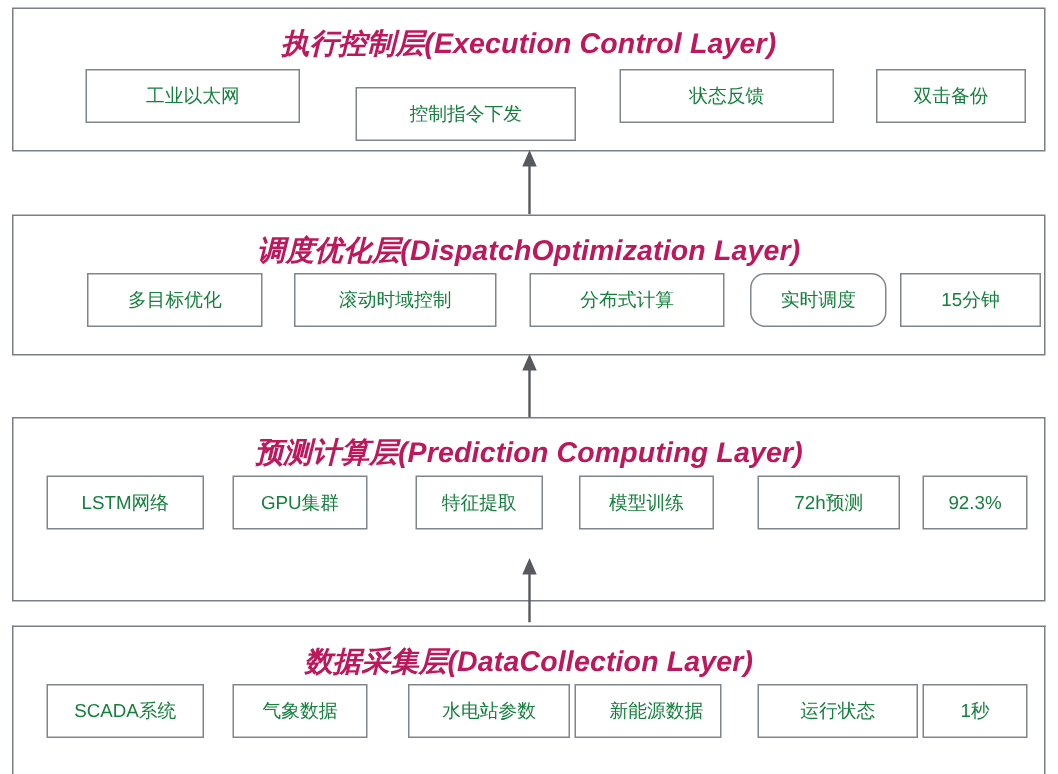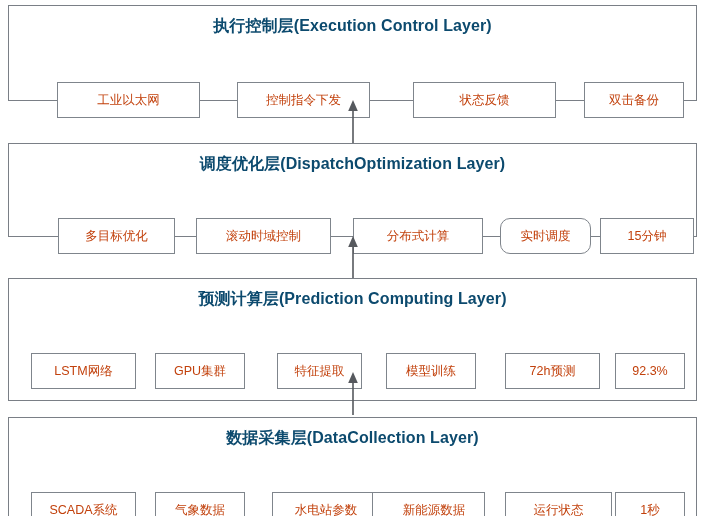--- a/index.html
+++ b/index.html
@@ -32,46 +32,46 @@
     border: 1.4px solid #7a7f86;
     background: #ffffff;
   }
 
   .layer-title {
     position: absolute;
     left: 0;
     right: 0;
     top: 10px;
     text-align: center;
-    font-size: 16px;
+    font-size: 19px;
     font-weight: bold;
-    color: #0c4a6e;
+    color: #be185d;
     letter-spacing: 0.1px;
     white-space: nowrap;
+    font-style: italic;
   }
 
   .node-row {
     position: absolute;
     left: 0;
     right: 0;
   }
 
   .node {
     position: absolute;
     box-sizing: border-box;
     border: 1.2px solid #7f858c;
     background: #ffffff;
     height: 36px;
     line-height: 34px;
     text-align: center;
     font-size: 12.5px;
-    color: #c2410c;
+    color: #15803d;
     white-space: nowrap;
     overflow: hidden;
-    margin-top: 36px;
   }
 
   .note {
     position: absolute;
     font-size: 11.5px;
     color: #595e65;
     white-space: nowrap;
   }
 
   .connector {
@@ -93,21 +93,21 @@
 </style>
 </head>
 <body>
 
 <div id="diagram">
 
   <div class="layer" id="layer-exec">
     <div class="layer-title">执行控制层(Execution Control Layer)</div>
     <div class="node-row">
       <div class="node" style="left:48px;  top:40px; width:143px;">工业以太网</div>
-      <div class="node" style="left:228px; top:40px; width:133px;">控制指令下发</div>
+      <div class="node" style="left:228px; top:52px; width:147px;">控制指令下发</div>
       <div class="node" style="left:404px; top:40px; width:143px;">状态反馈</div>
       <div class="node" style="left:575px; top:40px; width:100px;">双击备份</div>
     </div>
   </div>
 
   <svg class="connector" id="conn-1" viewBox="0 0 40 44">
     <line x1="20" y1="44" x2="20" y2="9" stroke="#56595e" stroke-width="1.6"></line>
     <polygon points="20,1 15.2,12 24.8,12" fill="#56595e"></polygon>
   </svg>
 
@@ -143,19 +143,19 @@
     <line x1="20" y1="44" x2="20" y2="9" stroke="#56595e" stroke-width="1.6"></line>
     <polygon points="20,1 15.2,12 24.8,12" fill="#56595e"></polygon>
   </svg>
 
   <div class="layer" id="layer-collect">
     <div class="layer-title">数据采集层(DataCollection Layer)</div>
     <div class="node-row">
       <div class="node" style="left:22px;  top:38px; width:105px;">SCADA系统</div>
       <div class="node" style="left:146px; top:38px; width:90px;">气象数据</div>
       <div class="node" style="left:263px; top:38px; width:108px;">水电站参数</div>
-      <div class="node" style="left:363px; top:38px; width:113px;padding-left:11px;">新能源数据</div>
+      <div class="node" style="left:374px; top:38px; width:98px;padding-left:11px;">新能源数据</div>
       <div class="node" style="left:496px; top:38px; width:107px;">运行状态</div>
       <div class="node" style="left:606px; top:38px; width:70px;">1秒</div>
     </div>
   </div>
 
 </div>
 
 </body></html>

